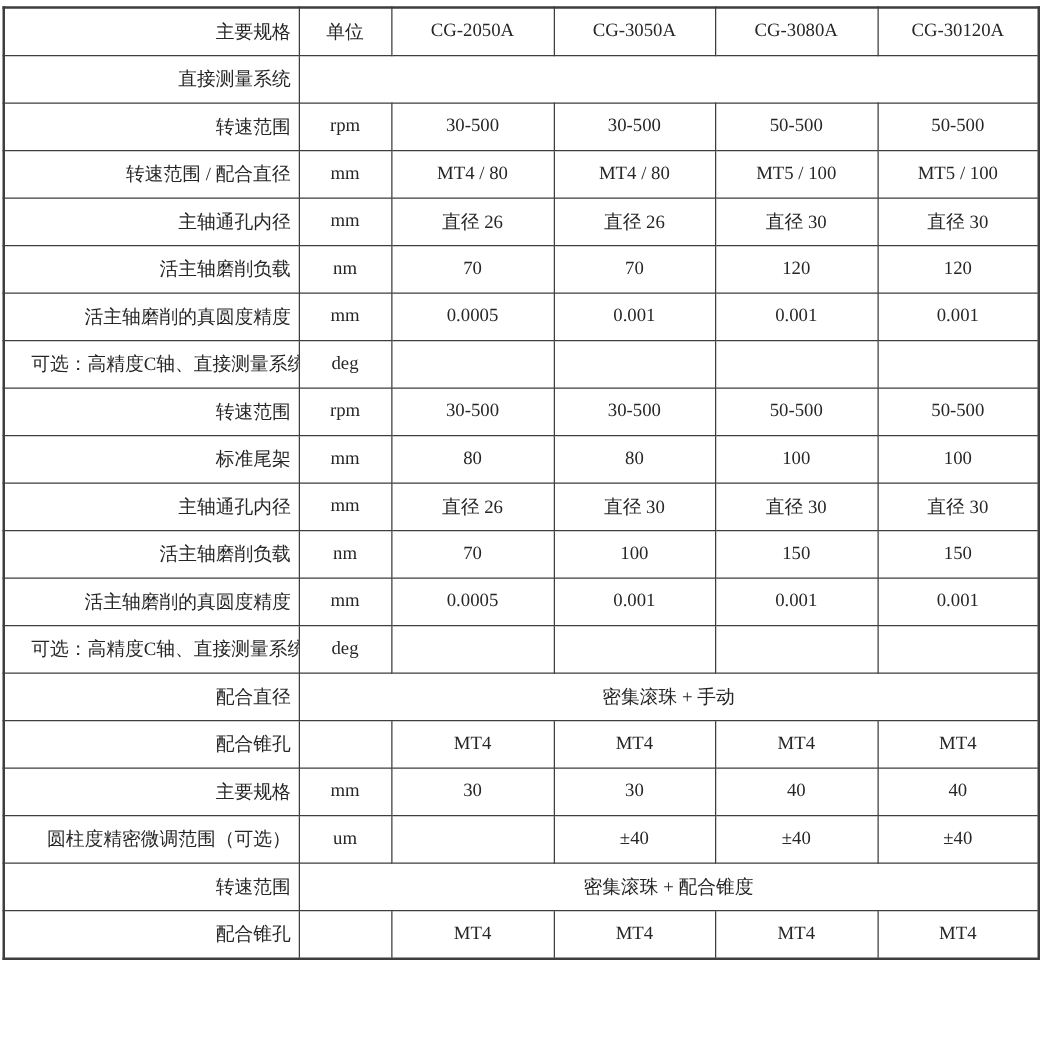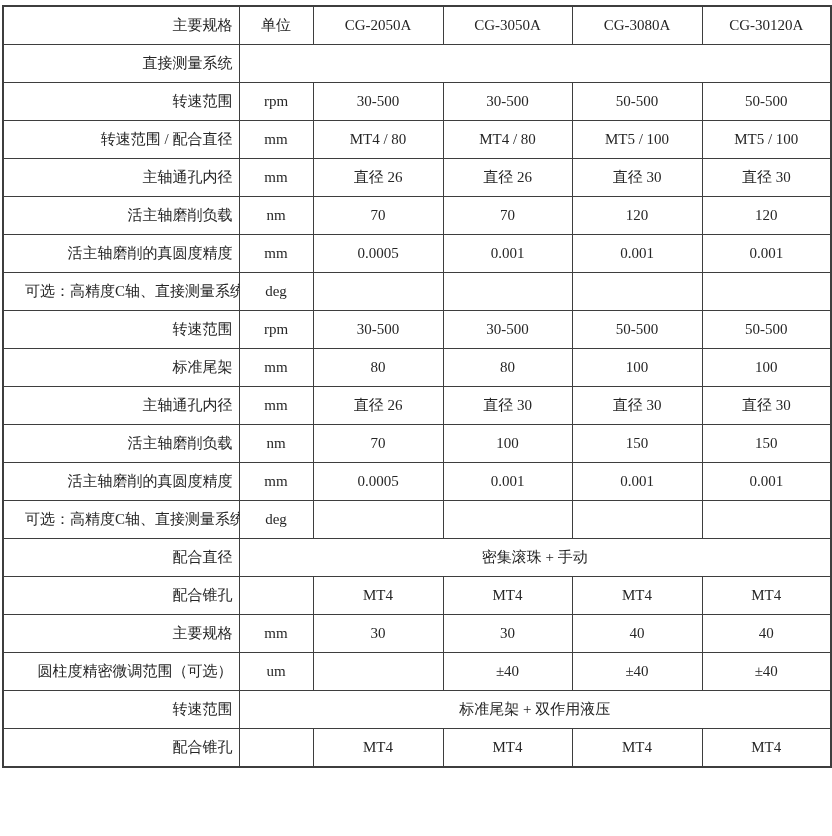--- a/index.html
+++ b/index.html
@@ -194,21 +194,21 @@
         <tr>
     <td class="first">圆柱度精密微调范围（可选）</td>
     <td>um</td>
     <td></td>
     <td>±40</td>
     <td>±40</td>
     <td>±40</td>
   </tr>
         <tr>
     <td class="first">转速范围</td>
-    <td class="span-cell" colspan="5">标准尾架 + 双作用液压</td>
+    <td class="span-cell" colspan="5">密集滚珠 + 配合锥度</td>
   </tr>
         <tr>
     <td class="first">配合锥孔</td>
     <td></td>
     <td>MT4</td>
     <td>MT4</td>
     <td>MT4</td>
     <td>MT4</td>
   </tr>
       </tbody>

